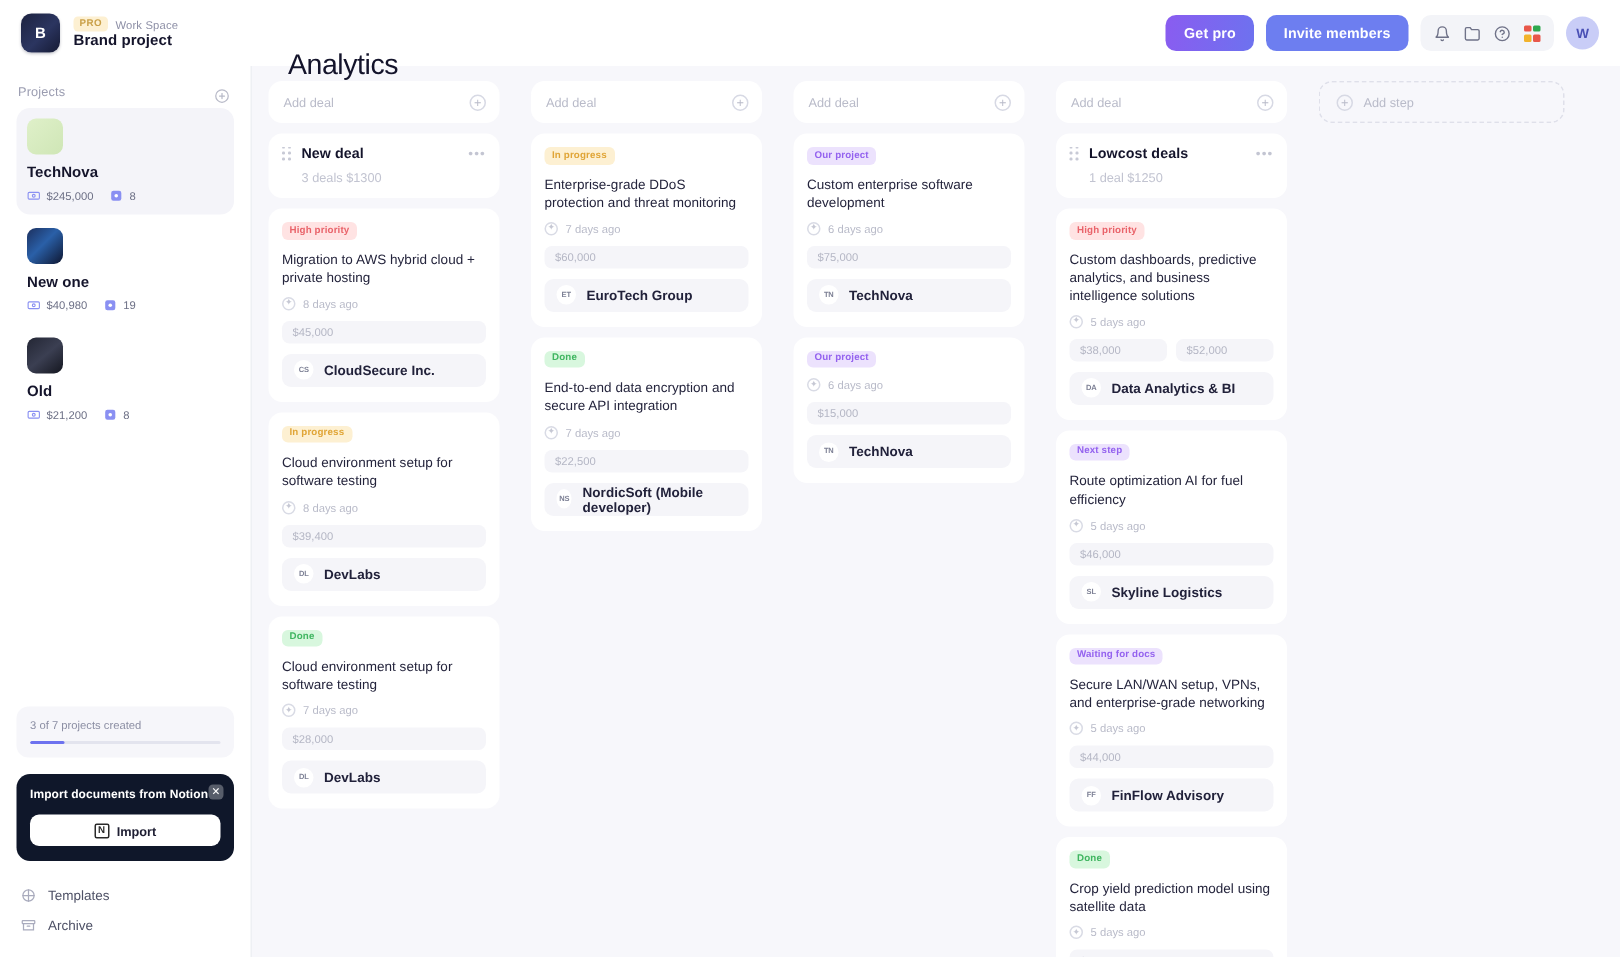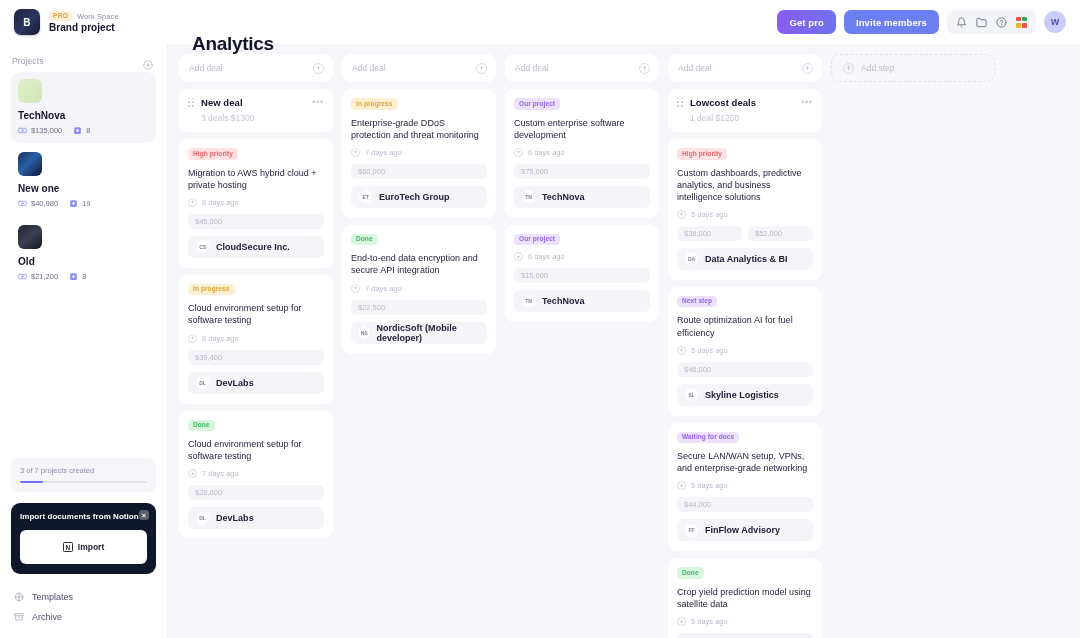--- a/index.html
+++ b/index.html
@@ -32,21 +32,21 @@
   .brand-row { display: flex; align-items: center; gap: 5px; }
   .pro-badge {
     background: #fdf0d2; color: #caa14a;
     font-size: 6.5px; font-weight: 700; letter-spacing: .3px;
     padding: 1.5px 4px; border-radius: 3px; line-height: 1;
   }
   .ws-label { font-size: 7.5px; color: #8d8fa6; letter-spacing: .1px; }
   .brand-name { font-size: 10px; font-weight: 600; color: #14142b; letter-spacing: .05px; }
 
   .page-title {
-    font-size: 19px; font-weight: 700; color: #14142b;
+    font-size: 19px; font-weight: 400; color: #14142b;
     margin-left: 34px; letter-spacing: -.3px; margin-top: 44px;
   }
 
   .topbar-right {
     margin-left: auto; display: flex; align-items: center; gap: 8px;
   }
   .btn {
     border: none; border-radius: 7px; cursor: pointer;
     font-family: inherit; font-size: 9.5px; font-weight: 600;
     height: 24px; padding: 0 12px; color: #fff; letter-spacing: .1px;
@@ -117,40 +117,40 @@
   }
   .notion-title { font-size: 8px; font-weight: 700; color: #fff; margin-bottom: 9px; letter-spacing: .05px; }
   .notion-close {
     position: absolute; top: 7px; right: 7px;
     width: 10px; height: 10px; border-radius: 3px;
     background: rgba(255,255,255,.3); color: #fff;
     display: flex; align-items: center; justify-content: center;
     font-size: 7px; line-height: 1; cursor: pointer;
   }
   .notion-btn {
-    background: #fff; border-radius: 6px; height: 34px;
+    background: #fff; border-radius: 6px; height: 21px;
     display: flex; align-items: center; justify-content: center; gap: 5px;
     font-size: 8.5px; font-weight: 600; color: #1e1e32; cursor: pointer;
   }
   .notion-glyph {
     width: 10px; height: 10px; border: 1px solid #2a2a2a; border-radius: 1.5px;
     display: flex; align-items: center; justify-content: center;
     font-size: 6.5px; font-weight: 700; color: #2a2a2a;
   }
   .side-link {
     display: flex; align-items: center; gap: 8px;
     font-size: 9px; color: #4e5166; padding: 5px 3px; cursor: pointer;
   }
   .side-link .ic { width: 10px; height: 10px; color: #a9abbd; }
 
   
   .board {
     flex: 1; background: #f7f7fb;
     padding: 10px 11px 10px 11px;
-    display: flex; gap: 9px; align-items: flex-start;
+    display: flex; gap: 21px; align-items: flex-start;
     overflow: hidden;
   }
   .col { width: 154px; flex: 0 0 154px; display: flex; flex-direction: column; gap: 7px; }
 
   .add-deal {
     background: #fff; border-radius: 9px; height: 28px;
     display: flex; align-items: center; justify-content: space-between;
     padding: 0 9px 0 10px;
   }
   .add-deal span { font-size: 8.5px; color: #b9bbc9; }
@@ -299,21 +299,21 @@
         <div class="proj-thumb"></div>
         <div class="proj-name">TechNova</div>
         <div class="proj-meta">
           <span class="meta-item">
             <span class="meta-ic">
                 <svg viewBox="0 0 24 24" fill="none" stroke="#8a90f2" stroke-width="2" stroke-linecap="round">
                   <rect x="2" y="6" width="20" height="12" rx="2"></rect>
                   <circle cx="12" cy="12" r="2.5"></circle>
                 </svg>
               </span>
-            <span>$135,000</span>
+            <span>$245,000</span>
           </span>
           <span class="meta-item">
             <span class="meta-ic">
                 <svg viewBox="0 0 24 24" fill="#8a90f2">
                   <rect x="3" y="3" width="18" height="18" rx="4"></rect>
                   <circle cx="12" cy="12" r="3.2" fill="#fff"></circle>
                 </svg>
               </span>
             <span>8</span>
           </span>

